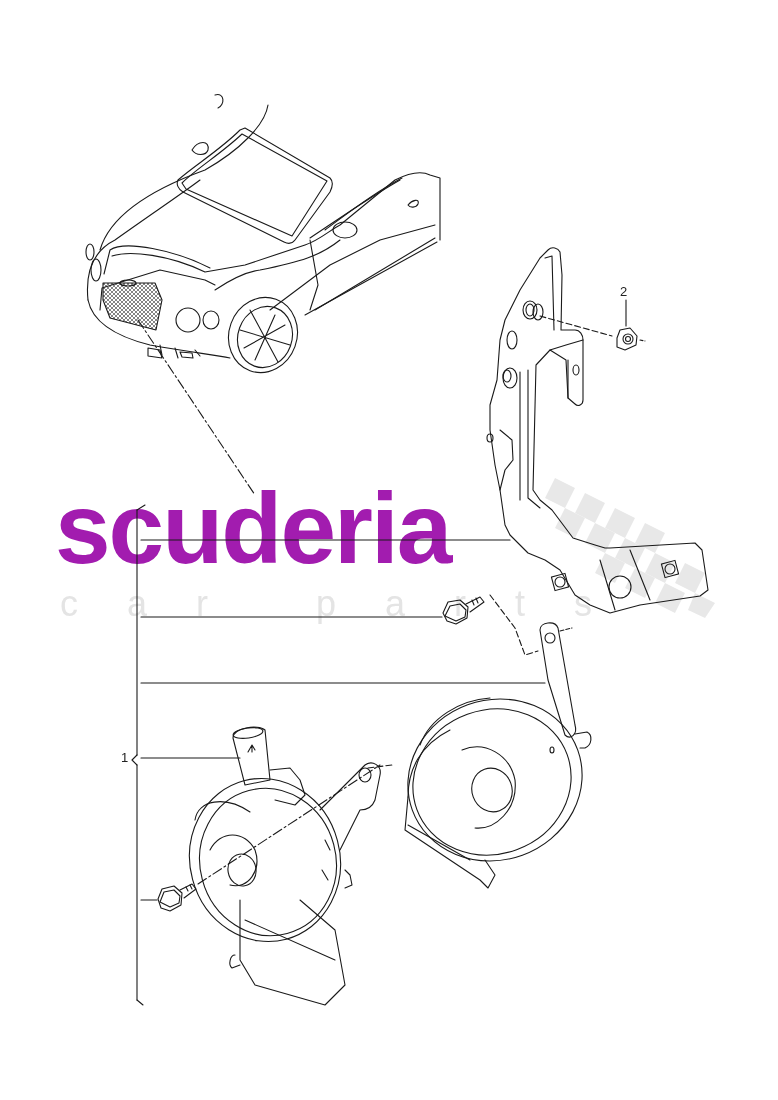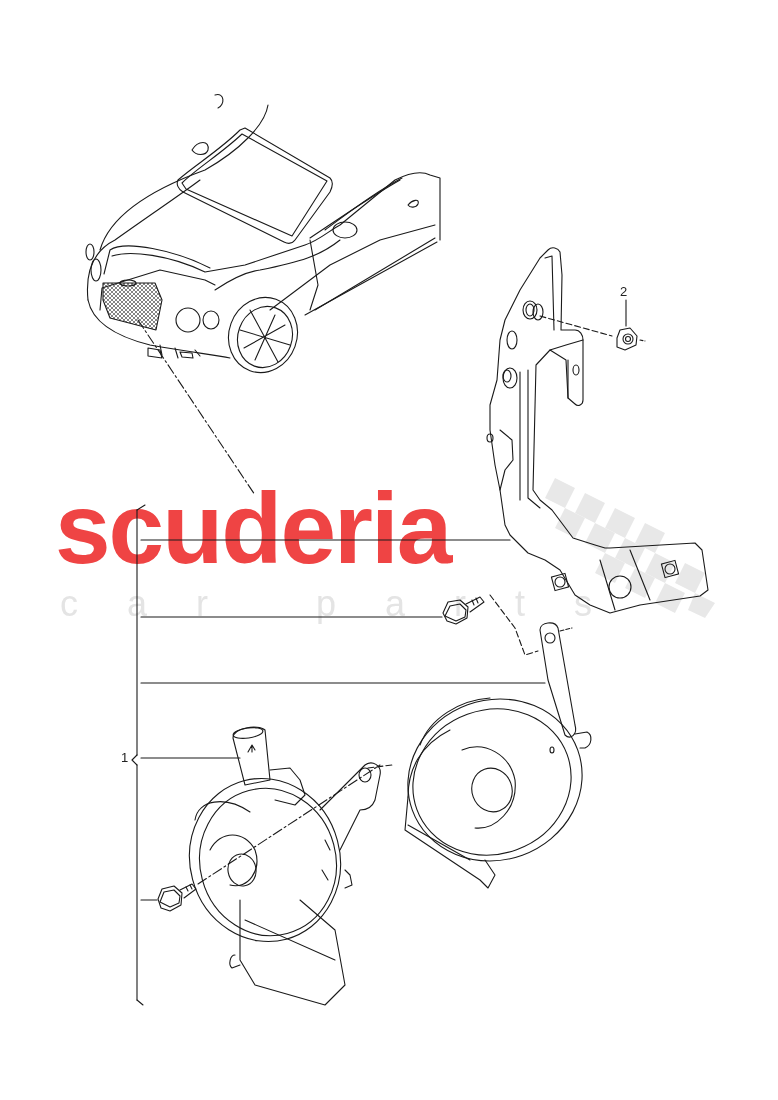--- a/index.html
+++ b/index.html
@@ -1,18 +1,18 @@
 <!DOCTYPE html>
 <html><head>
 <meta charset="utf-8">
 <style>
   html, body { margin:0; padding:0; background:#ffffff; }
   body { width:778px; height:1100px; position:relative; overflow:hidden; font-family:"Liberation Sans", sans-serif; }
   #canvas { position:absolute; left:0; top:0; width:778px; height:1100px; }
-  .wm-main { position:absolute; left:55px; top:478px; font-family:"Liberation Sans", sans-serif; font-weight:bold; font-size:100px; letter-spacing:-2px; color:#ef4444; line-height:1; }
+  .wm-main { position:absolute; left:55px; top:478px; font-family:"Liberation Sans", sans-serif; font-weight:bold; font-size:100px; letter-spacing:-2px; color:#a21caf; line-height:1; }
   .wm-sub { position:absolute; left:60px; top:586px; font-family:"Liberation Sans", sans-serif; font-size:36px; color:#e4e4e4; letter-spacing:49px; line-height:1; }
   .callout { position:absolute; font-family:"Liberation Sans", sans-serif; font-size:13px; color:#222; }
 </style>
 </head>
 <body>
 
 <div id="canvas">
 
   <div class="wm-main">scuderia</div>
   <div class="wm-sub">car parts</div>

